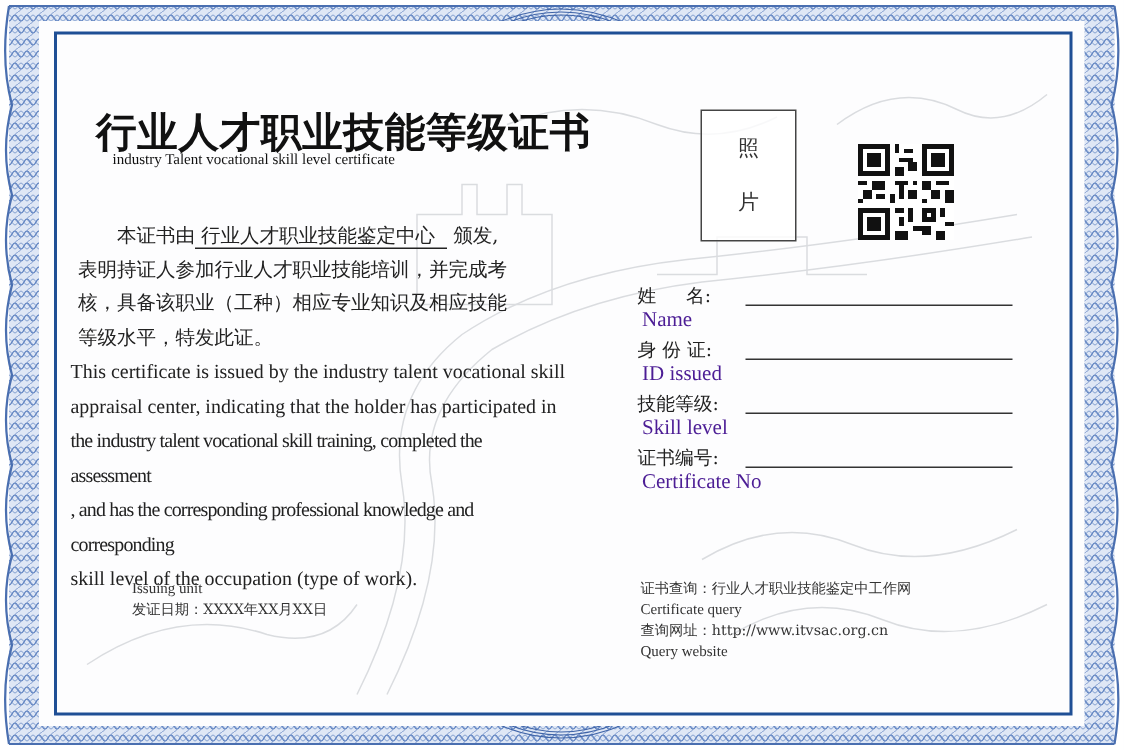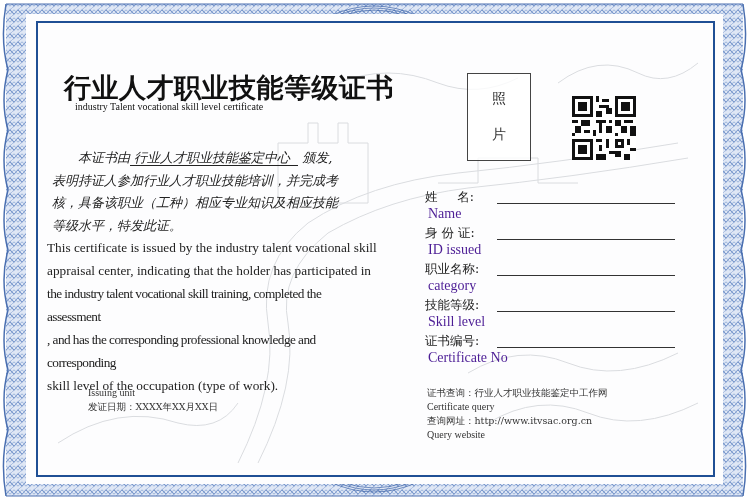--- a/index.html
+++ b/index.html
@@ -6,21 +6,21 @@
   body { width:749px; height:500px; position:relative; overflow:hidden; background:#ffffff;
          font-family:"Liberation Serif","DejaVu Serif",serif; color:#1a1a1a; }
   .guilloche { position:absolute; left:0; top:0; width:749px; height:500px; }
   .paper { position:absolute; left:26px; top:14px; width:697px; height:470px; background:#fdfdfe; }
   .frame { position:absolute; left:36px; top:21px; width:675px; height:452px; border:2px solid #1f4f95; box-sizing:content-box; }
   .watermark { position:absolute; left:38px; top:23px; width:675px; height:452px; opacity:0.35; }
   .title-cn { position:absolute; left:64px; top:70px; font-size:27px; font-weight:bold; letter-spacing:0.5px;
               font-family:"DejaVu Serif","Liberation Serif",serif; color:#111; white-space:nowrap; }
   .title-en { position:absolute; left:75px; top:101px; font-size:10px; white-space:nowrap; color:#111; }
   .body-cn { position:absolute; left:52px; top:147px; width:322px; font-size:13px; line-height:22.5px; color:#222;
-             font-family:"DejaVu Serif","Liberation Serif",serif;font-style:italic; }
+             font-family:"DejaVu Serif","Liberation Serif",serif; }
   .body-cn .indent { display:inline-block; width:26px; }
   .body-cn .issuer { border-bottom:1px solid #222; padding:0 8px 0 4px; }
   .body-en { position:absolute; left:47px; top:236px; width:330px; font-size:13.3px; line-height:23px; color:#222; }
   .body-en .cond { letter-spacing:-0.55px; }
   .footer-left { position:absolute; left:88px; top:386px; font-size:10px; line-height:14px; color:#333; }
   .footer-right { position:absolute; left:427px; top:386px; font-size:10px; line-height:14px; color:#333; }
   .footer-left .cn, .footer-right .cn { font-family:"DejaVu Serif","Liberation Serif",serif; font-size:9.5px; }
   .photo-box { position:absolute; left:467px; top:73px; width:62px; height:86px; border:1px solid #444; background:rgba(255,255,255,0.8);
                display:flex; flex-direction:column; align-items:center; justify-content:center; gap:18px;
                font-family:"DejaVu Serif","Liberation Serif",serif; font-size:14px; color:#333; }
@@ -156,25 +156,20 @@
     <span class="lbl-cn">姓     名:</span>
     <span class="line"></span>
     <span class="lbl-en">Name</span>
   </div>
   <div class="field">
     <span class="lbl-cn">身 份 证:</span>
     <span class="line"></span>
     <span class="lbl-en">ID issued</span>
   </div>
   <div class="field">
-    <span class="lbl-cn">职业名称:</span>
-    <span class="line"></span>
-    <span class="lbl-en">category</span>
-  </div>
-  <div class="field">
     <span class="lbl-cn">技能等级:</span>
     <span class="line"></span>
     <span class="lbl-en">Skill level</span>
   </div>
   <div class="field">
     <span class="lbl-cn">证书编号:</span>
     <span class="line"></span>
     <span class="lbl-en">Certificate No</span>
   </div>
 </div>

